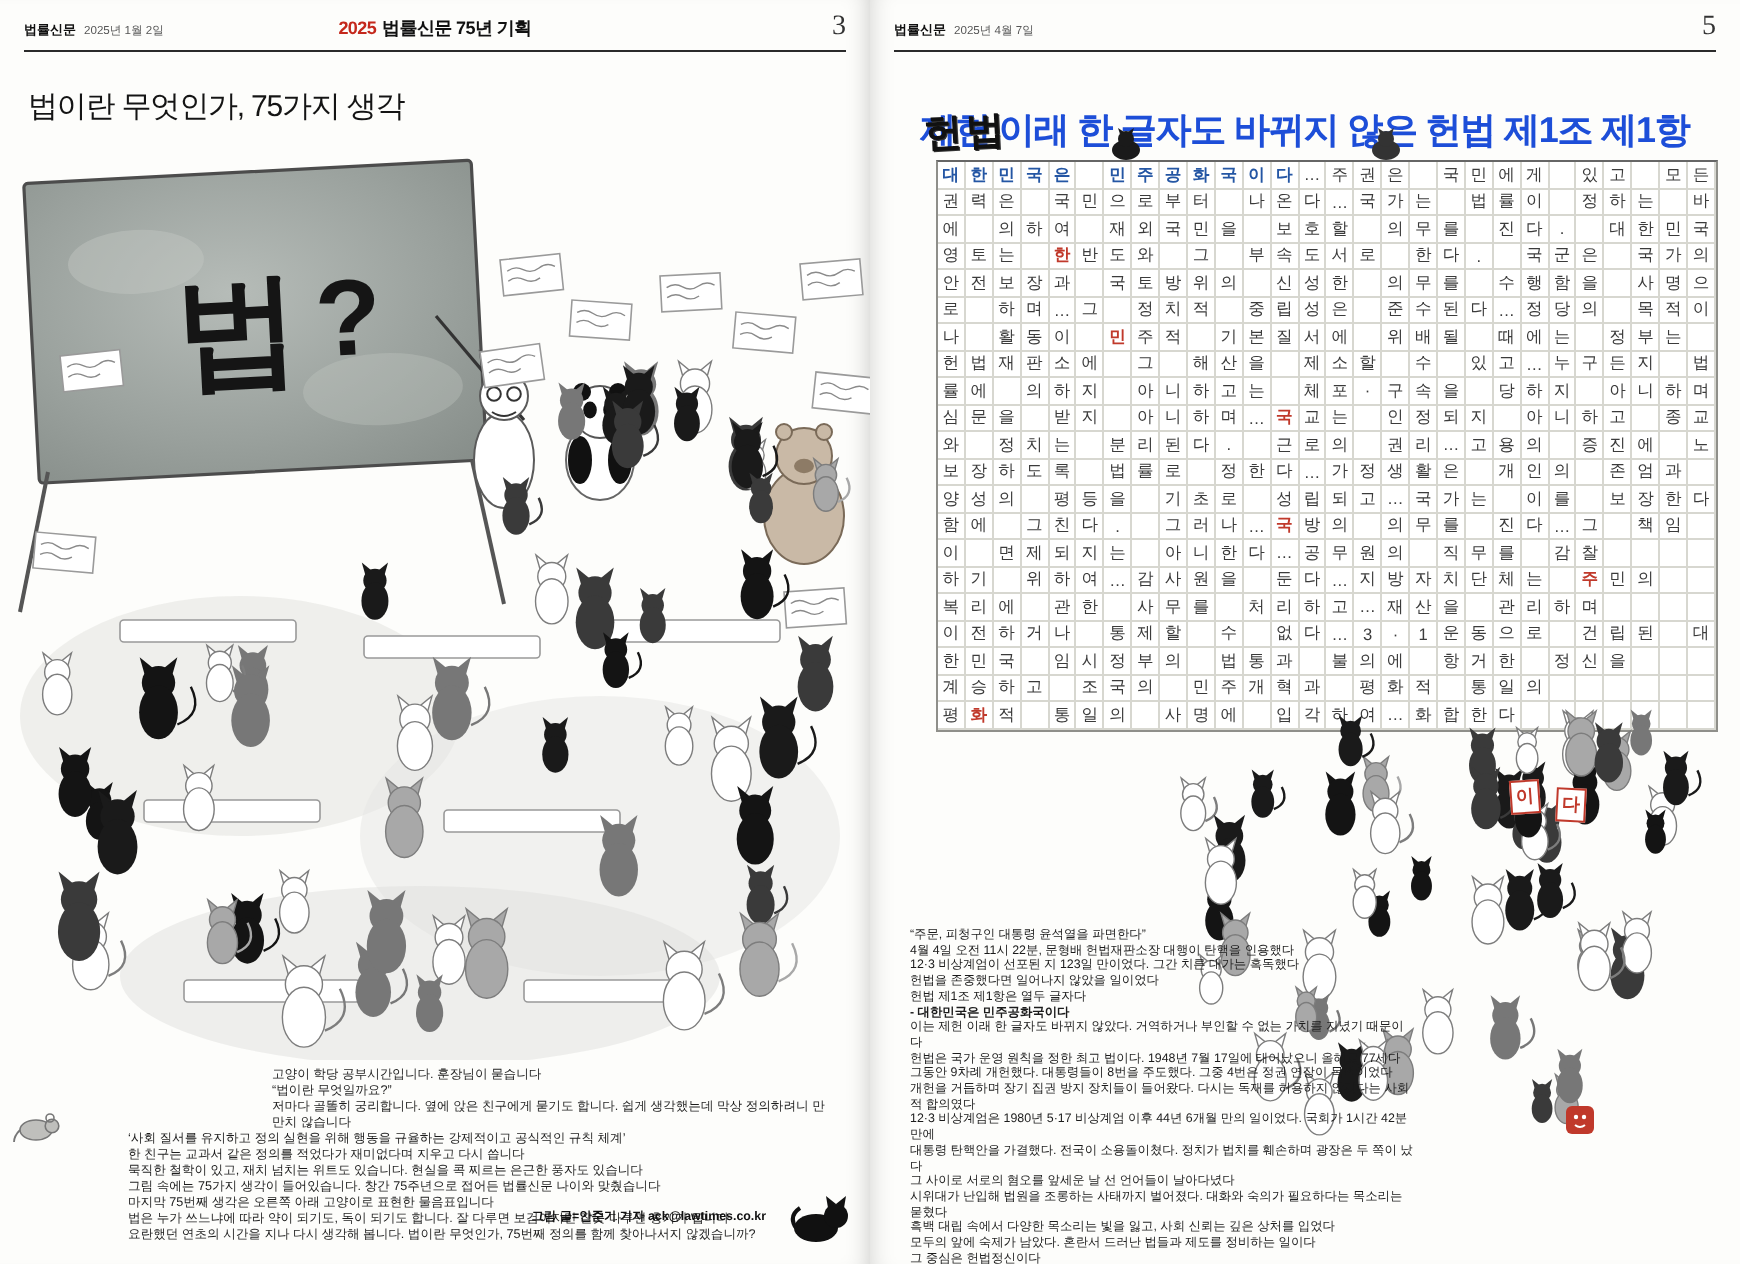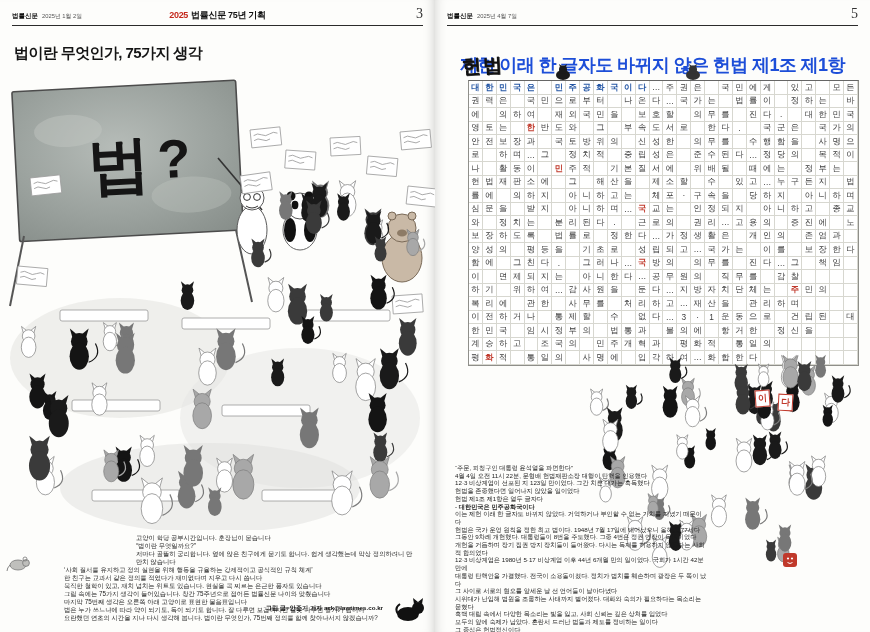--- a/index.html
+++ b/index.html
@@ -17,21 +17,21 @@
   .hdate{font-size:5.8px;color:#555;}
   .kicker{font-size:9px;font-weight:bold;color:#111;letter-spacing:-.3px;}
   .kicker .yr{color:#c4281c;margin-right:3px;}
   .pnum{font-family:"Liberation Serif",serif;font-size:14px;color:#333;width:130px;text-align:right;font-weight:normal;}
   .hdr2{position:absolute;left:12px;right:12px;top:22px;display:flex;align-items:baseline;
         justify-content:space-between;border-bottom:2px solid #2f6eb5;padding-bottom:3px;}
   .sectitle{font-size:10.5px;font-weight:bold;color:#16365c;letter-spacing:-.3px;}
   .secright{font-size:8px;font-weight:bold;color:#33455c;}
 
   
-  .hl-left{position:absolute;left:14px;top:34px;font-size:15px;font-weight:bold;color:#141414;letter-spacing:-.6px;}
+  .hl-left{position:absolute;left:14px;top:34px;font-size:15px;font-weight:normal;color:#141414;letter-spacing:-.6px;}
   .hl-right{position:absolute;left:0;right:0;top:41px;text-align:center;font-size:18px;font-weight:bold;color:#1d4ed8;letter-spacing:-.6px;}
 
   
   .illu{position:absolute;left:0;top:58px;width:435px;height:472px;}
 
   
   .body-lines{position:absolute;left:64px;top:534px;width:354px;font-size:6.3px;line-height:8px;color:#1c1c1c;}
   .body-lines .ind{margin-left:72px;}
   .credit-left{position:absolute;right:52px;top:604px;font-size:6.2px;font-weight:bold;color:#111;}
   .corner-cat{position:absolute;right:8px;top:596px;width:34px;height:26px;}

